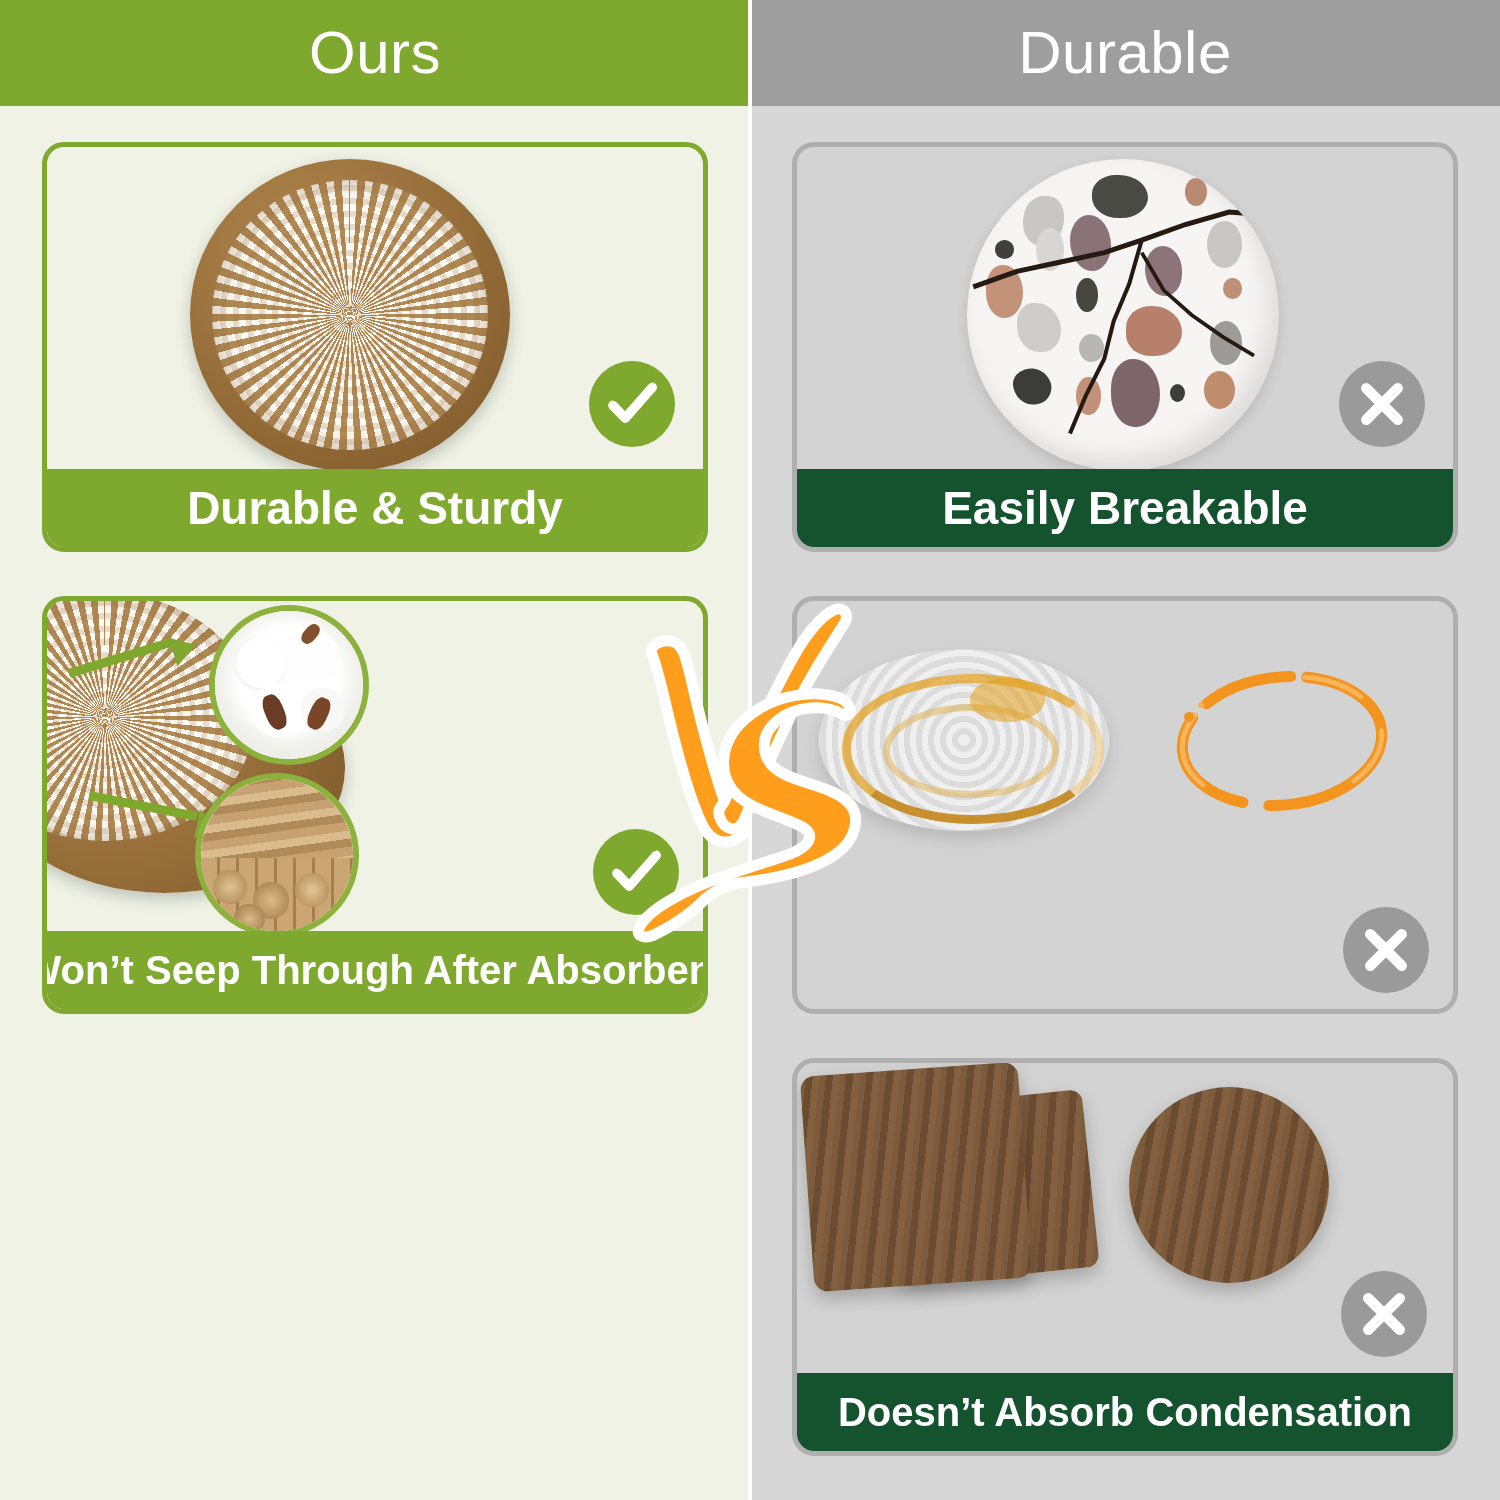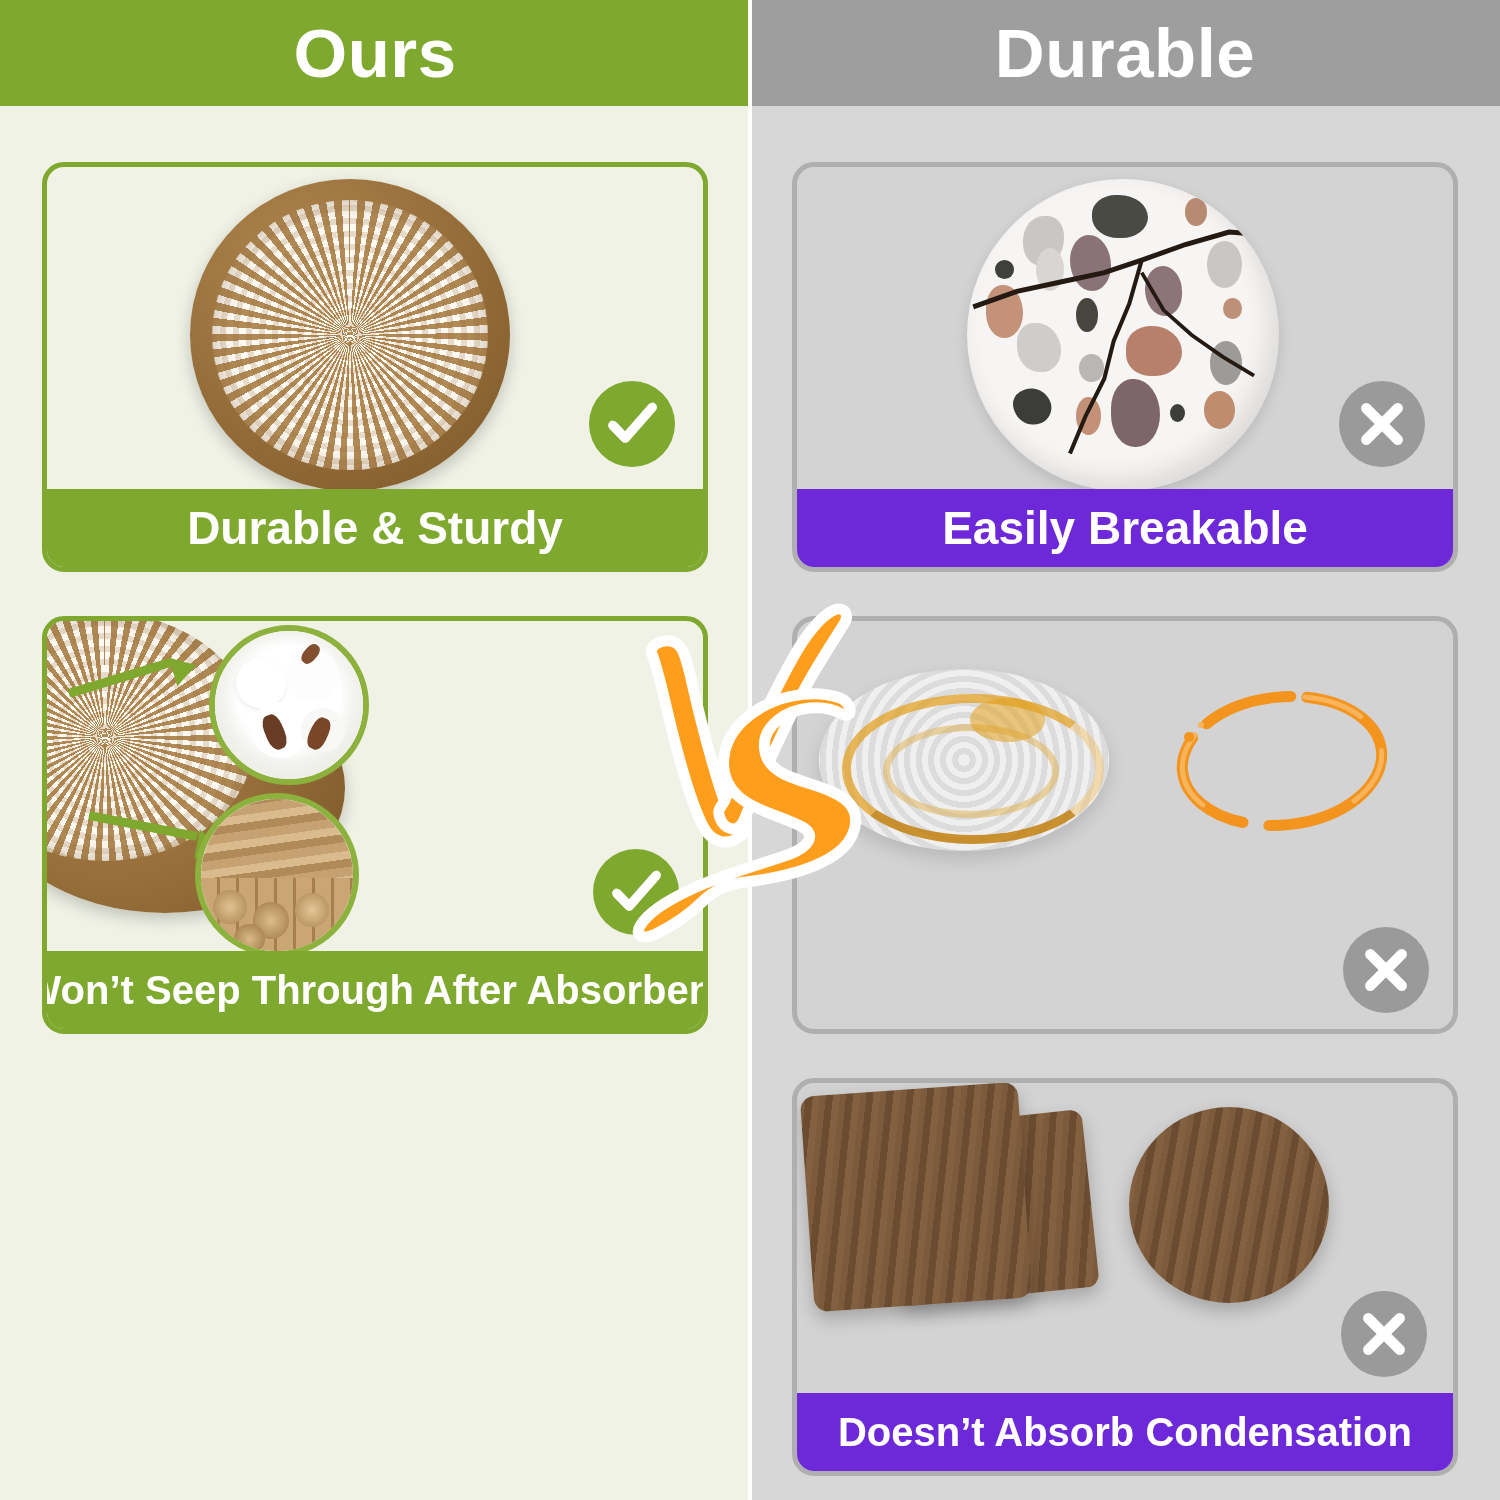--- a/index.html
+++ b/index.html
@@ -17,41 +17,41 @@
   .col-others{background:#D7D7D7;}
 
   
   .col-head{
     height:106px;width:100%;display:flex;align-items:center;justify-content:center;
     box-sizing:border-box;
   }
   .col-head.ours{background:#7FA82E;}
   .col-head.others{background:#9E9E9E;}
   .col-head span{
-    color:#ffffff;font-size:69px;font-weight:bold;letter-spacing:.5px;line-height:1;
-  }
-
-  
-  .stack{padding:56px 42px 0 42px;box-sizing:border-box;display:flex;flex-direction:column;gap:44px;}
+    color:#ffffff;font-size:60px;font-weight:normal;letter-spacing:.5px;line-height:1;
+  }
+
+  
+  .stack{padding:36px 42px 0 42px;box-sizing:border-box;display:flex;flex-direction:column;gap:44px;}
 
   .card{
     position:relative;box-sizing:border-box;
     border-radius:22px;overflow:hidden;
     display:flex;flex-direction:column;
   }
   .card.ours{border:5px solid #7FA82E;background:#EFF2E5;}
   .card.others{border:5px solid #AFAFAF;background:#D3D3D3;}
 
   .card-media{position:relative;flex:1 1 auto;overflow:hidden;}
   .card-label{
     flex:0 0 auto;height:78px;display:flex;align-items:center;justify-content:center;
     box-sizing:border-box;padding:0 14px;
   }
   .card.ours .card-label{background:#7FA82E;}
-  .card.others .card-label{background:#6d28d9;justify-content:center;}
+  .card.others .card-label{background:#14532d;justify-content:center;}
   .card-label span{
     color:#ffffff;font-weight:bold;line-height:1;white-space:nowrap;
   }
   .lbl-lg{font-size:46px;}
   .lbl-md{font-size:40px;}
 
   
   .h1{height:410px;} .h2{height:418px;} .h3{height:398px;}
 
   

